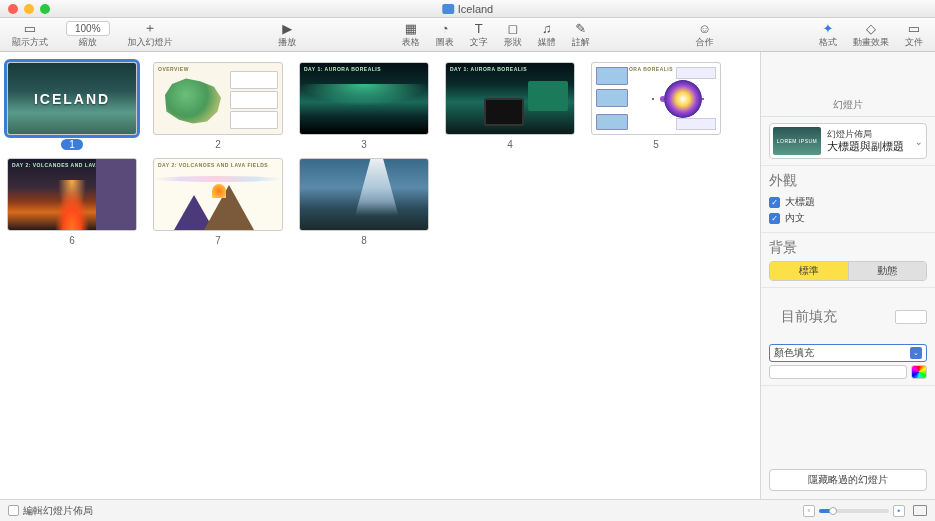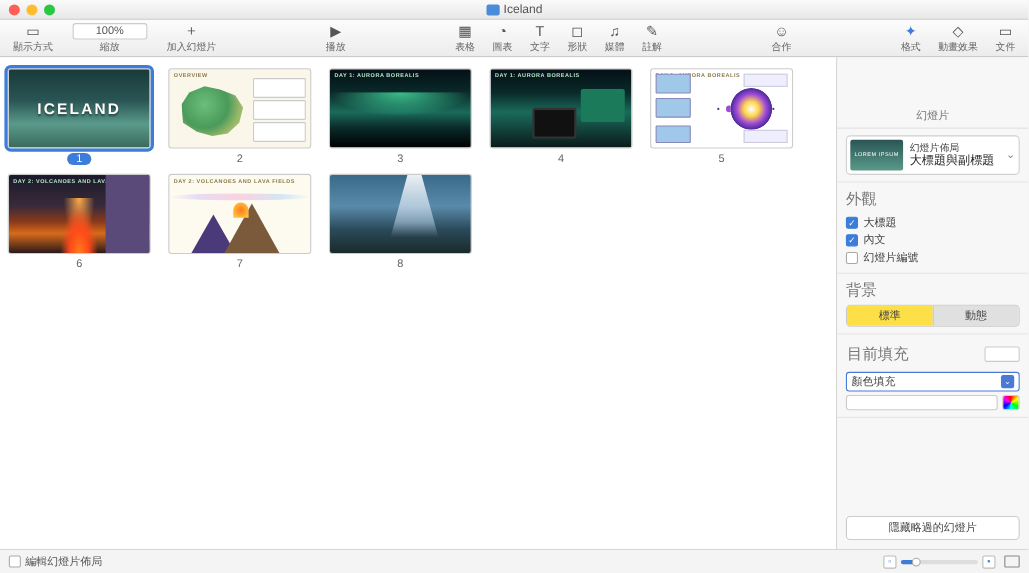--- a/index.html
+++ b/index.html
@@ -12,21 +12,21 @@
 .tl.close { background: #ff5f57; }
 .tl.min { background: #febc2e; }
 .tl.max { background: #28c840; }
 .title { position: absolute; left: 50%; transform: translateX(-50%); font-size: 11px; color: #555; display: flex; align-items: center; gap: 4px; }
 .title-icon { width: 12px; height: 10px; background: #4a8cd8; border-radius: 2px; display: inline-block; }
 
 
 .toolbar { height: 34px; background: linear-gradient(#fcfcfc,#ececec); border-bottom: 1px solid #c8c8c8; display: flex; align-items: center; padding: 0 4px; }
 .tb-item { display: flex; flex-direction: column; align-items: center; justify-content: center; padding: 0 8px; height: 100%; color: #666; font-size: 9px; cursor: pointer; }
 .tb-icon { height: 16px; display: flex; align-items: center; justify-content: center; font-size: 13px; color: #555; }
-.tb-zoom { font-size: 10px; padding: 1px 20px; border: 1px solid #ccc; border-radius: 3px; background: #fff; margin: 0 2px; }
+.tb-zoom { font-size: 10px; padding: 1px 8px; border: 1px solid #ccc; border-radius: 3px; background: #fff; margin: 0 2px; }
 .tb-flex { flex: 1; }
 .tb-active .tb-icon { color: #3b7dd8; }
 
 
 .main { display: flex; height: calc(521px - 18px - 34px - 22px); }
 
 
 .grid-wrap { flex: 1; background: #fff; overflow: auto; padding: 10px 6px; }
 .grid { display: flex; flex-wrap: wrap; gap: 8px 14px; }
 .slide { width: 132px; display: flex; flex-direction: column; align-items: center; cursor: pointer; }
@@ -283,37 +283,33 @@
     <div class="insp-section">
       <div class="insp-label">外觀</div>
       <div class="check-row">
         <div class="check on">✓</div>
         <span>大標題</span>
       </div>
       <div class="check-row">
         <div class="check on">✓</div>
         <span>內文</span>
       </div>
-      <div class="check-row">
-        <div class="check"></div>
-        <span>幻燈片編號</span>
-      </div>
     </div>
 
     <div class="insp-section">
       <div class="insp-label">背景</div>
       <div class="seg">
         <div class="seg-btn">標準</div>
         <div class="seg-btn active">動態</div>
       </div>
     </div>
 
     <div class="insp-section">
       <div class="row">
-        <div class="insp-label" style="margin:1px">目前填充</div>
+        <div class="insp-label" style="margin:12px">目前填充</div>
         <div class="swatch"></div>
       </div>
       <div style="height:4px"></div>
       <div class="fill-select">
         <span>顏色填充</span>
         <span class="dd">⌄</span>
       </div>
       <div class="color-row">
         <div class="color-well"></div>
         <div class="color-wheel"></div>

